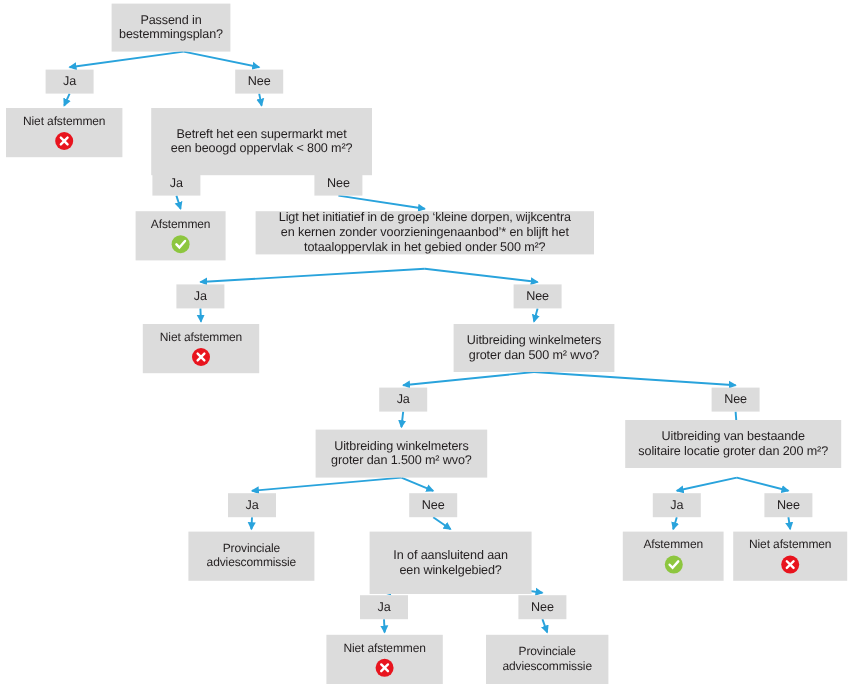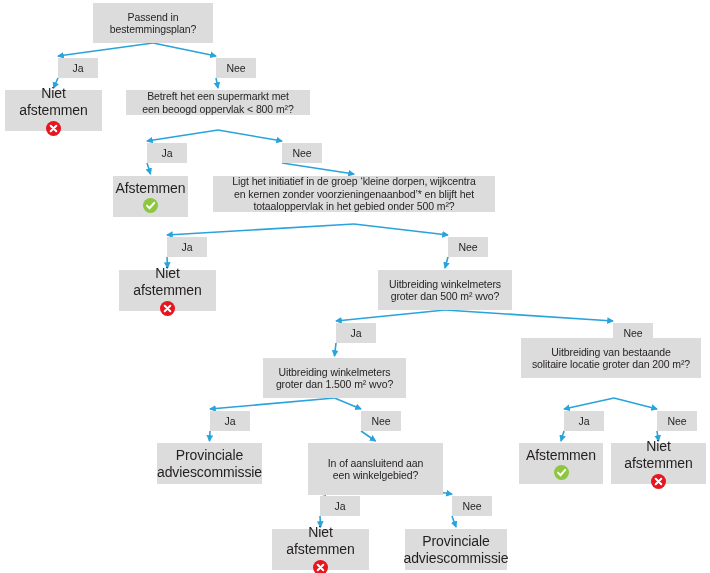--- a/index.html
+++ b/index.html
@@ -31,22 +31,22 @@
     display: flex;
     flex-direction: column;
     align-items: center;
     justify-content: center;
     text-align: center;
     line-height: 1.18;
     padding: 2px 4px;
     letter-spacing: -0.1px;
   }
   .node.question { font-size: 10.5px; }
-  .node.outcome  { font-size: 14px; }
-  .node.label    { font-size: 10.5px; margin-left: 20px; }
+  .node.outcome  { font-size: 10px; }
+  .node.label    { font-size: 10.5px; }
   .node-text { display: block; white-space: pre-line; }
   .badge {
     width: 15px;
     height: 15px;
     border-radius: 50%;
     margin-top: 2px;
     position: relative;
     flex: none;
   }
   .badge.no  { background: #e8141e; }
@@ -86,39 +86,39 @@
       <path d="M210,431 L209.5,441" stroke="#29a3dc" stroke-width="1.6" fill="none" marker-end="url(#ah)"></path>
       <path d="M361,431 L375.5,441" stroke="#29a3dc" stroke-width="1.6" fill="none" marker-end="url(#ah)"></path>
       <path d="M564,431 L561,441" stroke="#29a3dc" stroke-width="1.6" fill="none" marker-end="url(#ah)"></path>
       <path d="M657,431 L658.5,441" stroke="#29a3dc" stroke-width="1.6" fill="none" marker-end="url(#ah)"></path>
       <path d="M375.5,483 L320,494" stroke="#29a3dc" stroke-width="1.6" fill="none" marker-end="url(#ah)"></path>
       <path d="M375.5,483 L452,494" stroke="#29a3dc" stroke-width="1.6" fill="none" marker-end="url(#ah)"></path>
       <path d="M320,516 L320.5,527" stroke="#29a3dc" stroke-width="1.6" fill="none" marker-end="url(#ah)"></path>
       <path d="M452,516 L456,527" stroke="#29a3dc" stroke-width="1.6" fill="none" marker-end="url(#ah)"></path>
     </svg>
   <div id="node-layer">
-      <div class="node question" style="left: 93px; top: 3px; width: 120px; height: 40px; background: rgb(220, 220, 220); color: rgb(35, 31, 32);">
+      <div class="node question" style="left: 93px; top: 3px; width: 99px; height: 40px; background: rgb(220, 220, 220); color: rgb(35, 31, 32);">
         <span class="node-text">Passend in
 bestemmingsplan?</span>
       </div>
       <div class="node label" style="left: 38px; top: 58px; width: 40px; height: 20px; background: rgb(220, 220, 220); color: rgb(35, 31, 32);">
         <span class="node-text">Ja</span>
       </div>
       <div class="node label" style="left: 196px; top: 58px; width: 40px; height: 20px; background: rgb(220, 220, 220); color: rgb(35, 31, 32);">
         <span class="node-text">Nee</span>
       </div>
       <div class="node outcome" style="left: 5px; top: 90px; width: 97px; height: 41px; background: rgb(220, 220, 220); color: rgb(35, 31, 32);">
         <span class="node-text">Niet afstemmen</span>
         <span class="badge no" style="background: rgb(232, 20, 30);">
           <svg width="15" height="15" viewBox="0 0 15 15">
             <path stroke="#ffffff" fill="none" stroke-width="2" stroke-linecap="round" d="M4.7 4.7 L10.3 10.3 M10.3 4.7 L4.7 10.3"></path>
           </svg>
         </span>
       </div>
-      <div class="node question" style="left: 126px; top: 90px; width: 184px; height: 25px; background: rgb(220, 220, 220); color: rgb(35, 31, 32);">
+      <div class="node question" style="left: 126px; top: 90px; width: 184px; height: 56px; background: rgb(220, 220, 220); color: rgb(35, 31, 32);">
         <span class="node-text">Betreft het een supermarkt met
 een beoogd oppervlak &lt; 800 m²?</span>
       </div>
       <div class="node label" style="left: 127px; top: 143px; width: 40px; height: 20px; background: rgb(220, 220, 220); color: rgb(35, 31, 32);">
         <span class="node-text">Ja</span>
       </div>
       <div class="node label" style="left: 262px; top: 143px; width: 40px; height: 20px; background: rgb(220, 220, 220); color: rgb(35, 31, 32);">
         <span class="node-text">Nee</span>
       </div>
       <div class="node outcome" style="left: 113px; top: 176px; width: 75px; height: 41px; background: rgb(220, 220, 220); color: rgb(35, 31, 32);">
@@ -155,21 +155,21 @@
       <div class="node label" style="left: 316px; top: 323px; width: 40px; height: 20px; background: rgb(220, 220, 220); color: rgb(35, 31, 32);">
         <span class="node-text">Ja</span>
       </div>
       <div class="node label" style="left: 593px; top: 323px; width: 40px; height: 20px; background: rgb(220, 220, 220); color: rgb(35, 31, 32);">
         <span class="node-text">Nee</span>
       </div>
       <div class="node question" style="left: 263px; top: 358px; width: 143px; height: 40px; background: rgb(220, 220, 220); color: rgb(35, 31, 32);">
         <span class="node-text">Uitbreiding winkelmeters
 groter dan 1.500 m² wvo?</span>
       </div>
-      <div class="node question" style="left: 521px; top: 338px; width: 180px; height: 40px; background: rgb(220, 220, 220); color: rgb(35, 31, 32);">
+      <div class="node question" style="left: 521px; top: 350px; width: 180px; height: 40px; background: rgb(220, 220, 220); color: rgb(35, 31, 32);">
         <span class="node-text">Uitbreiding van bestaande
 solitaire locatie groter dan 200 m²?</span>
       </div>
       <div class="node label" style="left: 190px; top: 411px; width: 40px; height: 20px; background: rgb(220, 220, 220); color: rgb(35, 31, 32);">
         <span class="node-text">Ja</span>
       </div>
       <div class="node label" style="left: 341px; top: 411px; width: 40px; height: 20px; background: rgb(220, 220, 220); color: rgb(35, 31, 32);">
         <span class="node-text">Nee</span>
       </div>
       <div class="node label" style="left: 544px; top: 411px; width: 40px; height: 20px; background: rgb(220, 220, 220); color: rgb(35, 31, 32);">

